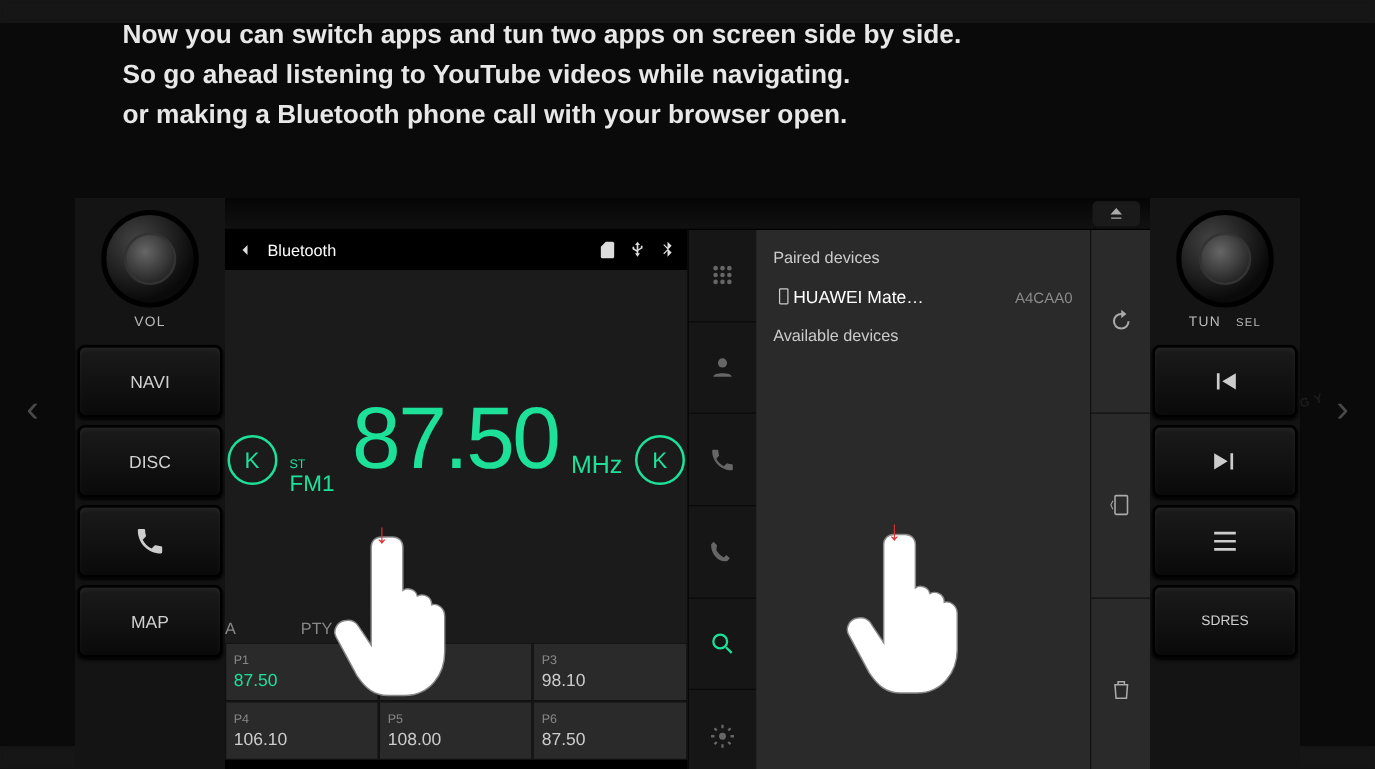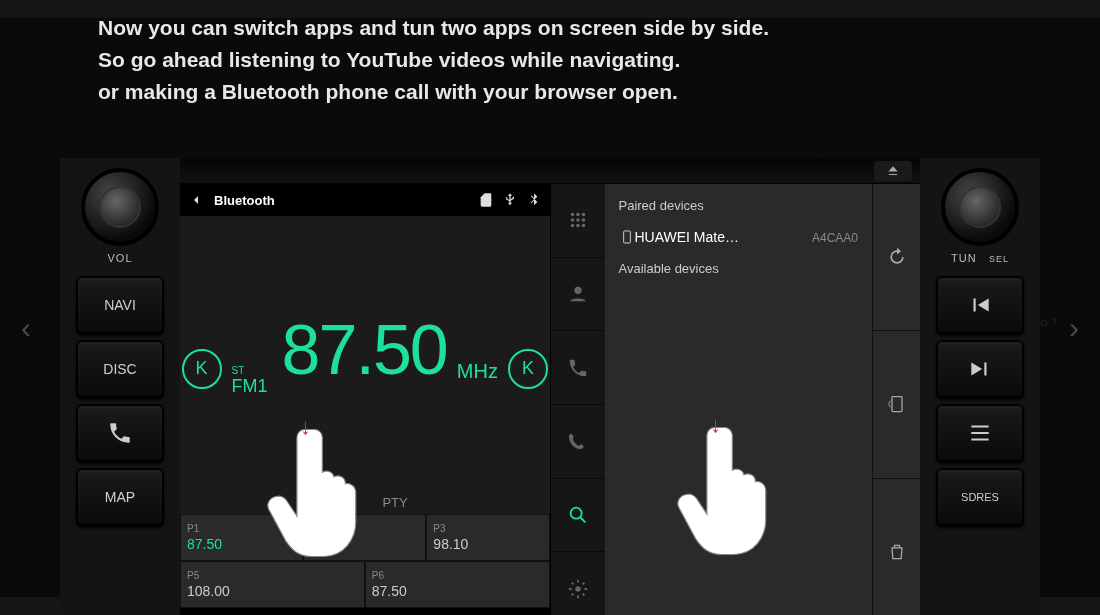--- a/index.html
+++ b/index.html
@@ -9,21 +9,21 @@
   .watermark small{display:block;font-size:10px;letter-spacing:4px;margin-top:-4px}
 
   
   .unit{position:absolute;left:50%;top:158px;transform:translateX(-50%);width:980px;height:500px}
   .bezel{position:absolute;inset:0;display:flex}
   .panel{width:120px;background:#141414;display:flex;flex-direction:column;align-items:center;padding:10px 6px;gap:6px}
   .panel.right{width:120px}
   .knob{width:78px;height:78px;border-radius:50%;background:radial-gradient(circle at 35% 30%,#444,#0a0a0a 70%);border:4px solid #000;margin-bottom:4px;position:relative}
   .knob::after{content:"";position:absolute;inset:14px;border-radius:50%;border:2px solid #333;background:radial-gradient(circle at 40% 35%,#666,#111)}
   .knoblabel{color:#bbb;font-size:11px;letter-spacing:1px;margin-top:-4px;margin-bottom:6px}
-  .btn{width:88px;height:58px;background:linear-gradient(#1a1a1a,#0a0a0a);border:2px solid #000;border-radius:6px;color:#d0d0d0;font-size:14px;display:flex;align-items:center;justify-content:center;box-shadow:inset 0 2px 4px rgba(255,255,255,.05),0 2px 3px #000}
+  .btn{width:116px;height:58px;background:linear-gradient(#1a1a1a,#0a0a0a);border:2px solid #000;border-radius:6px;color:#d0d0d0;font-size:14px;display:flex;align-items:center;justify-content:center;box-shadow:inset 0 2px 4px rgba(255,255,255,.05),0 2px 3px #000}
   .btn.icon svg{width:26px;height:26px;fill:#ccc}
 
   .discslot{flex:1;background:#0c0c0c;display:flex;flex-direction:column}
   .slot{height:26px;background:linear-gradient(#050505,#111);border-bottom:1px solid #000;display:flex;align-items:center;justify-content:flex-end}
   .slot .ej{width:38px;height:20px;background:#1a1a1a;border-radius:4px;display:flex;align-items:center;justify-content:center;margin-right:8px}
   .slot .ej svg{width:14px;height:14px;fill:#aaa}
   .screens{flex:1;display:flex;background:#000}
   .screen{flex:1;background:#1b1b1b;position:relative;overflow:hidden}
   .screen.left{border-right:1px solid #000}
 
@@ -35,21 +35,21 @@
 
   
   .radio{position:relative;height:calc(100% - 32px);display:flex;flex-direction:column}
   .freqbox{flex:1;display:flex;align-items:center;justify-content:center;position:relative}
   .dial{display:flex;align-items:baseline;gap:10px;color:#1de099}
   .dial .arrow{width:40px;height:40px;border:2px solid #1de099;border-radius:50%;display:flex;align-items:center;justify-content:center;color:#1de099;font-size:18px}
   .dial .band{font-size:18px;color:#1de099;align-self:center;margin-right:4px}
   .dial .st{font-size:10px;color:#1de099;align-self:flex-start;margin-top:8px}
   .dial .num{font-size:70px;font-weight:500;letter-spacing:-2px}
   .dial .mhz{font-size:20px;align-self:flex-end;margin-bottom:14px;color:#1de099}
-  .subbtns{display:flex;gap:52px;justify-content:center;color:#888;font-size:13px;padding:4px 0}
+  .subbtns{display:flex;gap:52px;justify-content:flex-start;color:#888;font-size:13px;padding:4px 0}
   .presets{background:#2a2a2a}
   .presetrow{display:flex}
   .preset{flex:1;border:1px solid #111;padding:8px 6px;color:#ccc;font-size:14px;display:flex;flex-direction:column;gap:2px}
   .preset .plbl{font-size:10px;color:#888}
   .preset.active{color:#1de099}
   .bottombar{height:50px;background:#000;display:flex}
   .bottombar .bb{flex:1;display:flex;align-items:center;justify-content:center;color:#ccc;font-size:12px}
 
   
   .btbody{height:calc(100% - 32px);display:flex}
@@ -124,21 +124,21 @@
             </svg>
         </div>
       </div>
       <div class="screens">
 
         <div class="screen left">
           <div class="status">
             <svg viewBox="0 0 24 24">
                 <path d="M15 6l-6 6 6 6"></path>
               </svg>
-            <span style="font-weight:700">Bluetooth</span>
+            <span style="font-weight:400">Bluetooth</span>
             <div class="grow"></div>
             <div class="vignette">
               <svg viewBox="0 0 24 24">
                   <path d="M18 2H10L4 8v12c0 1 .9 2 2 2h12c1 0 2-1 2-2V4c0-1-1-2-2-2z"></path>
                 </svg>
               <svg viewBox="0 0 24 24">
                   <path d="M12 2l3 4h-2v5l3-2v-2h2v3l-5 3v3h2l-3 4-3-4h2v-2l-5-3V8h2v2l3 2V6H9z"></path>
                 </svg>
               <svg viewBox="0 0 24 24">
                   <path d="M12 2l5 5-4 4 4 4-5 5v-7l-4 4-1-1 5-5-5-5 1-1 4 4z"></path>
@@ -171,20 +171,24 @@
                 <div class="preset">
                     <span class="plbl">P2</span>
                     <span>90.10</span>
                   </div>
                 <div class="preset">
                     <span class="plbl">P3</span>
                     <span>98.10</span>
                   </div>
               </div>
               <div class="presetrow">
+                <div class="preset">
+                    <span class="plbl">P4</span>
+                    <span>106.10</span>
+                  </div>
                 <div class="preset">
                     <span class="plbl">P5</span>
                     <span>108.00</span>
                   </div>
                 <div class="preset">
                     <span class="plbl">P6</span>
                     <span>87.50</span>
                   </div>
               </div>
             </div>

